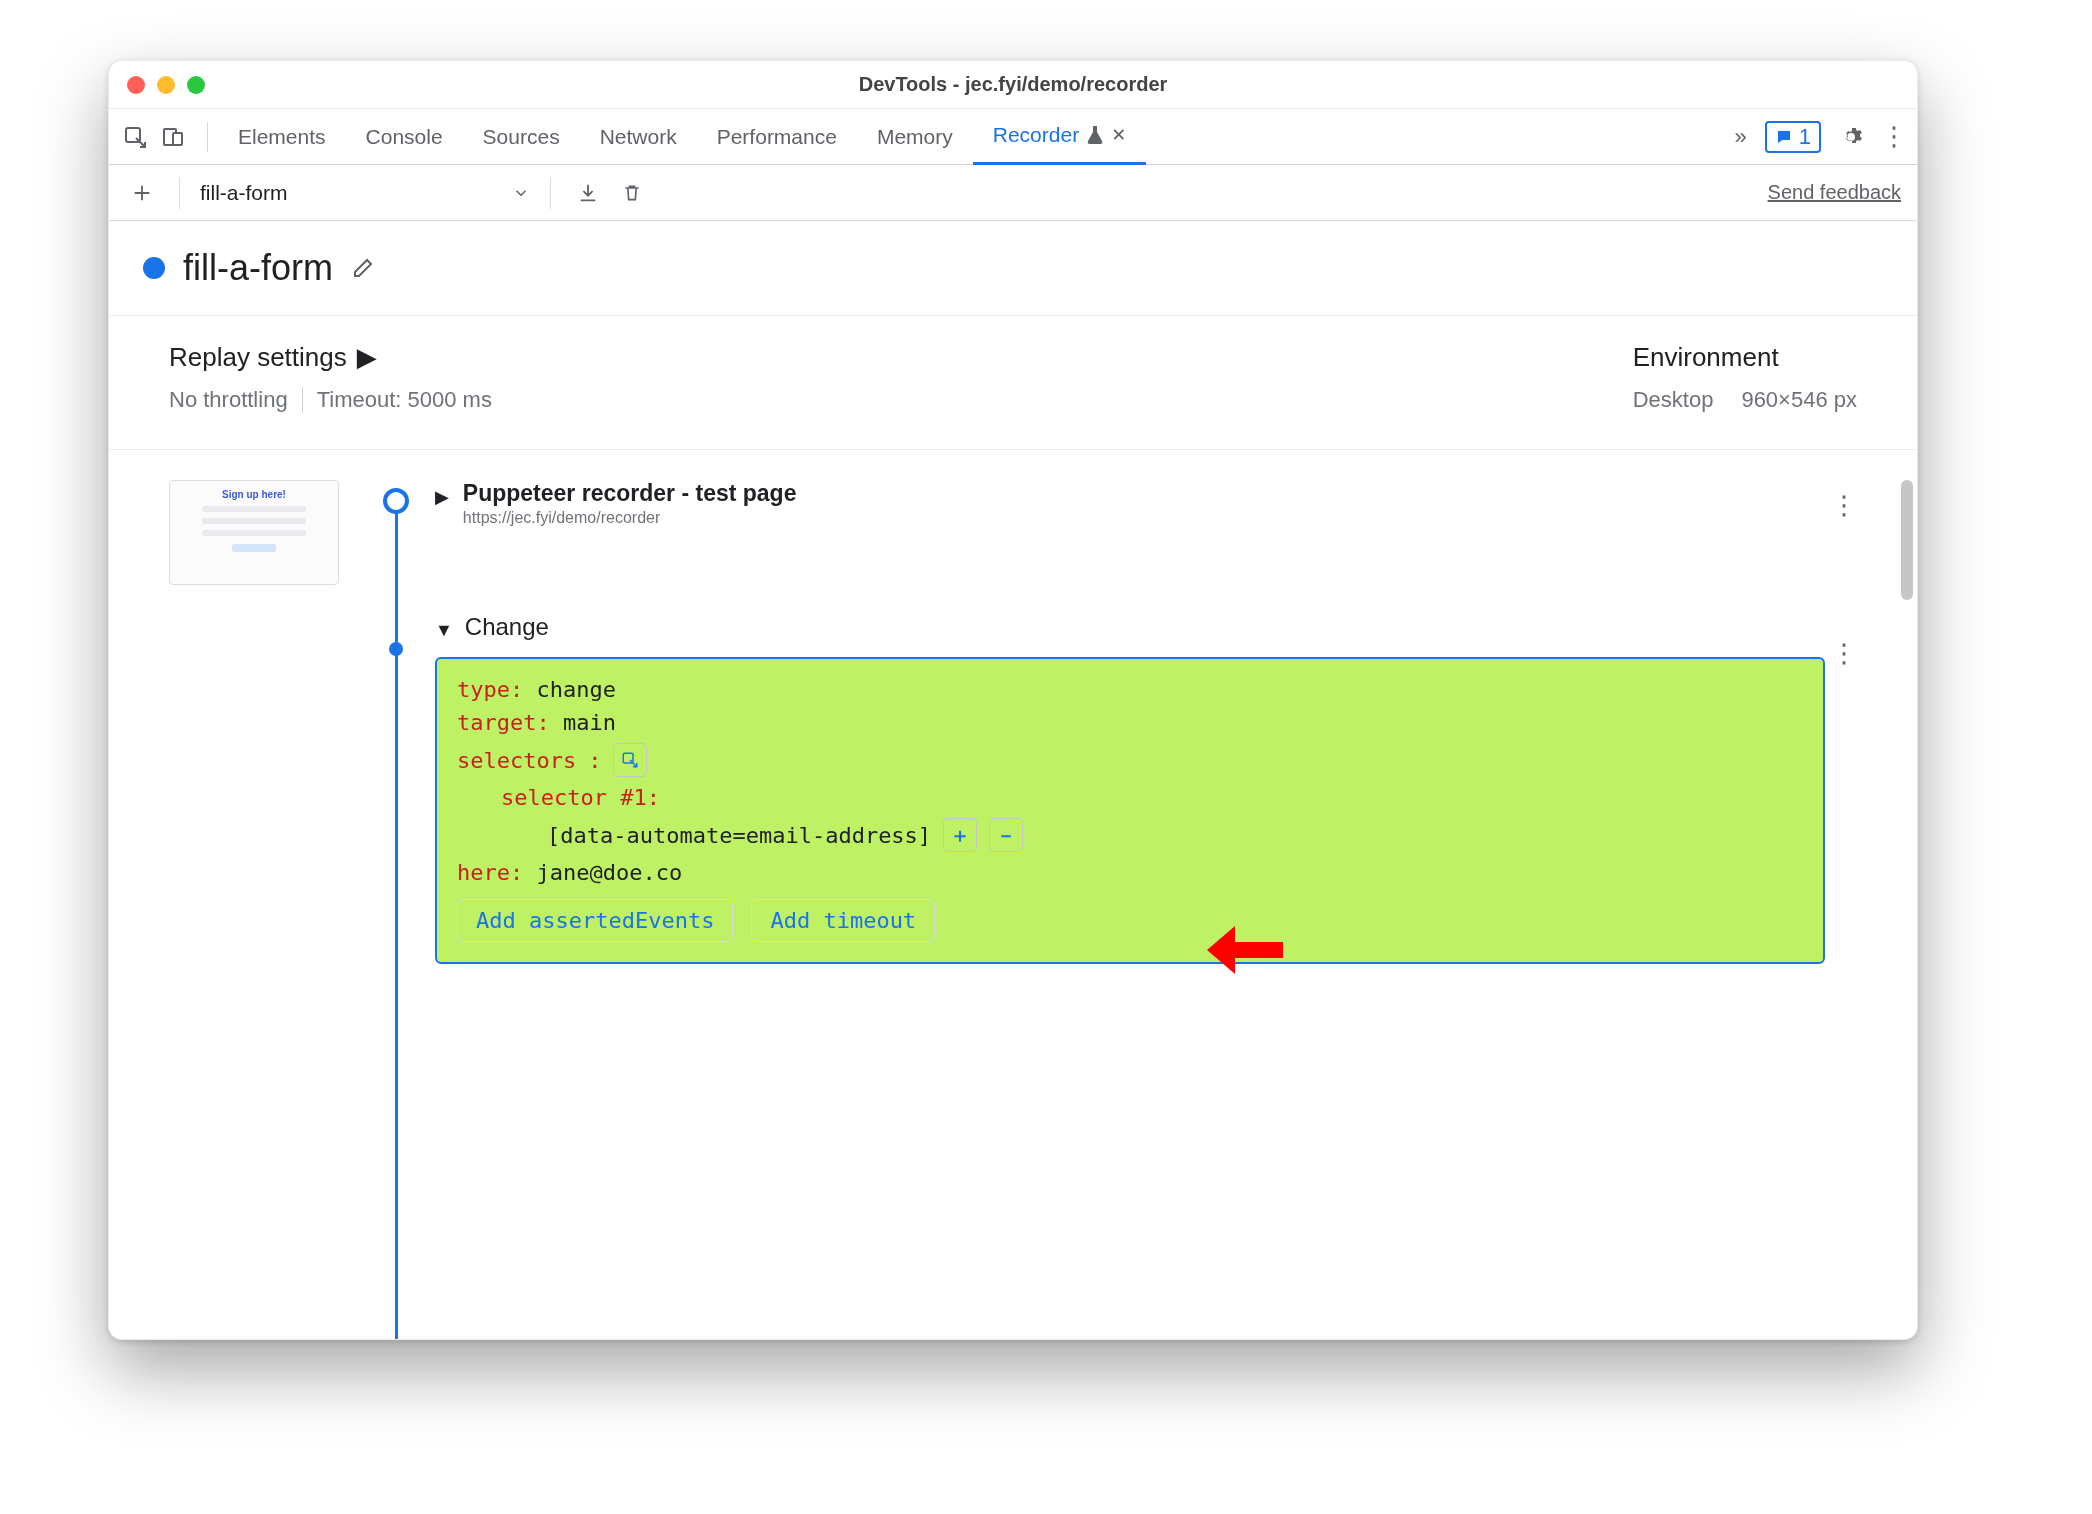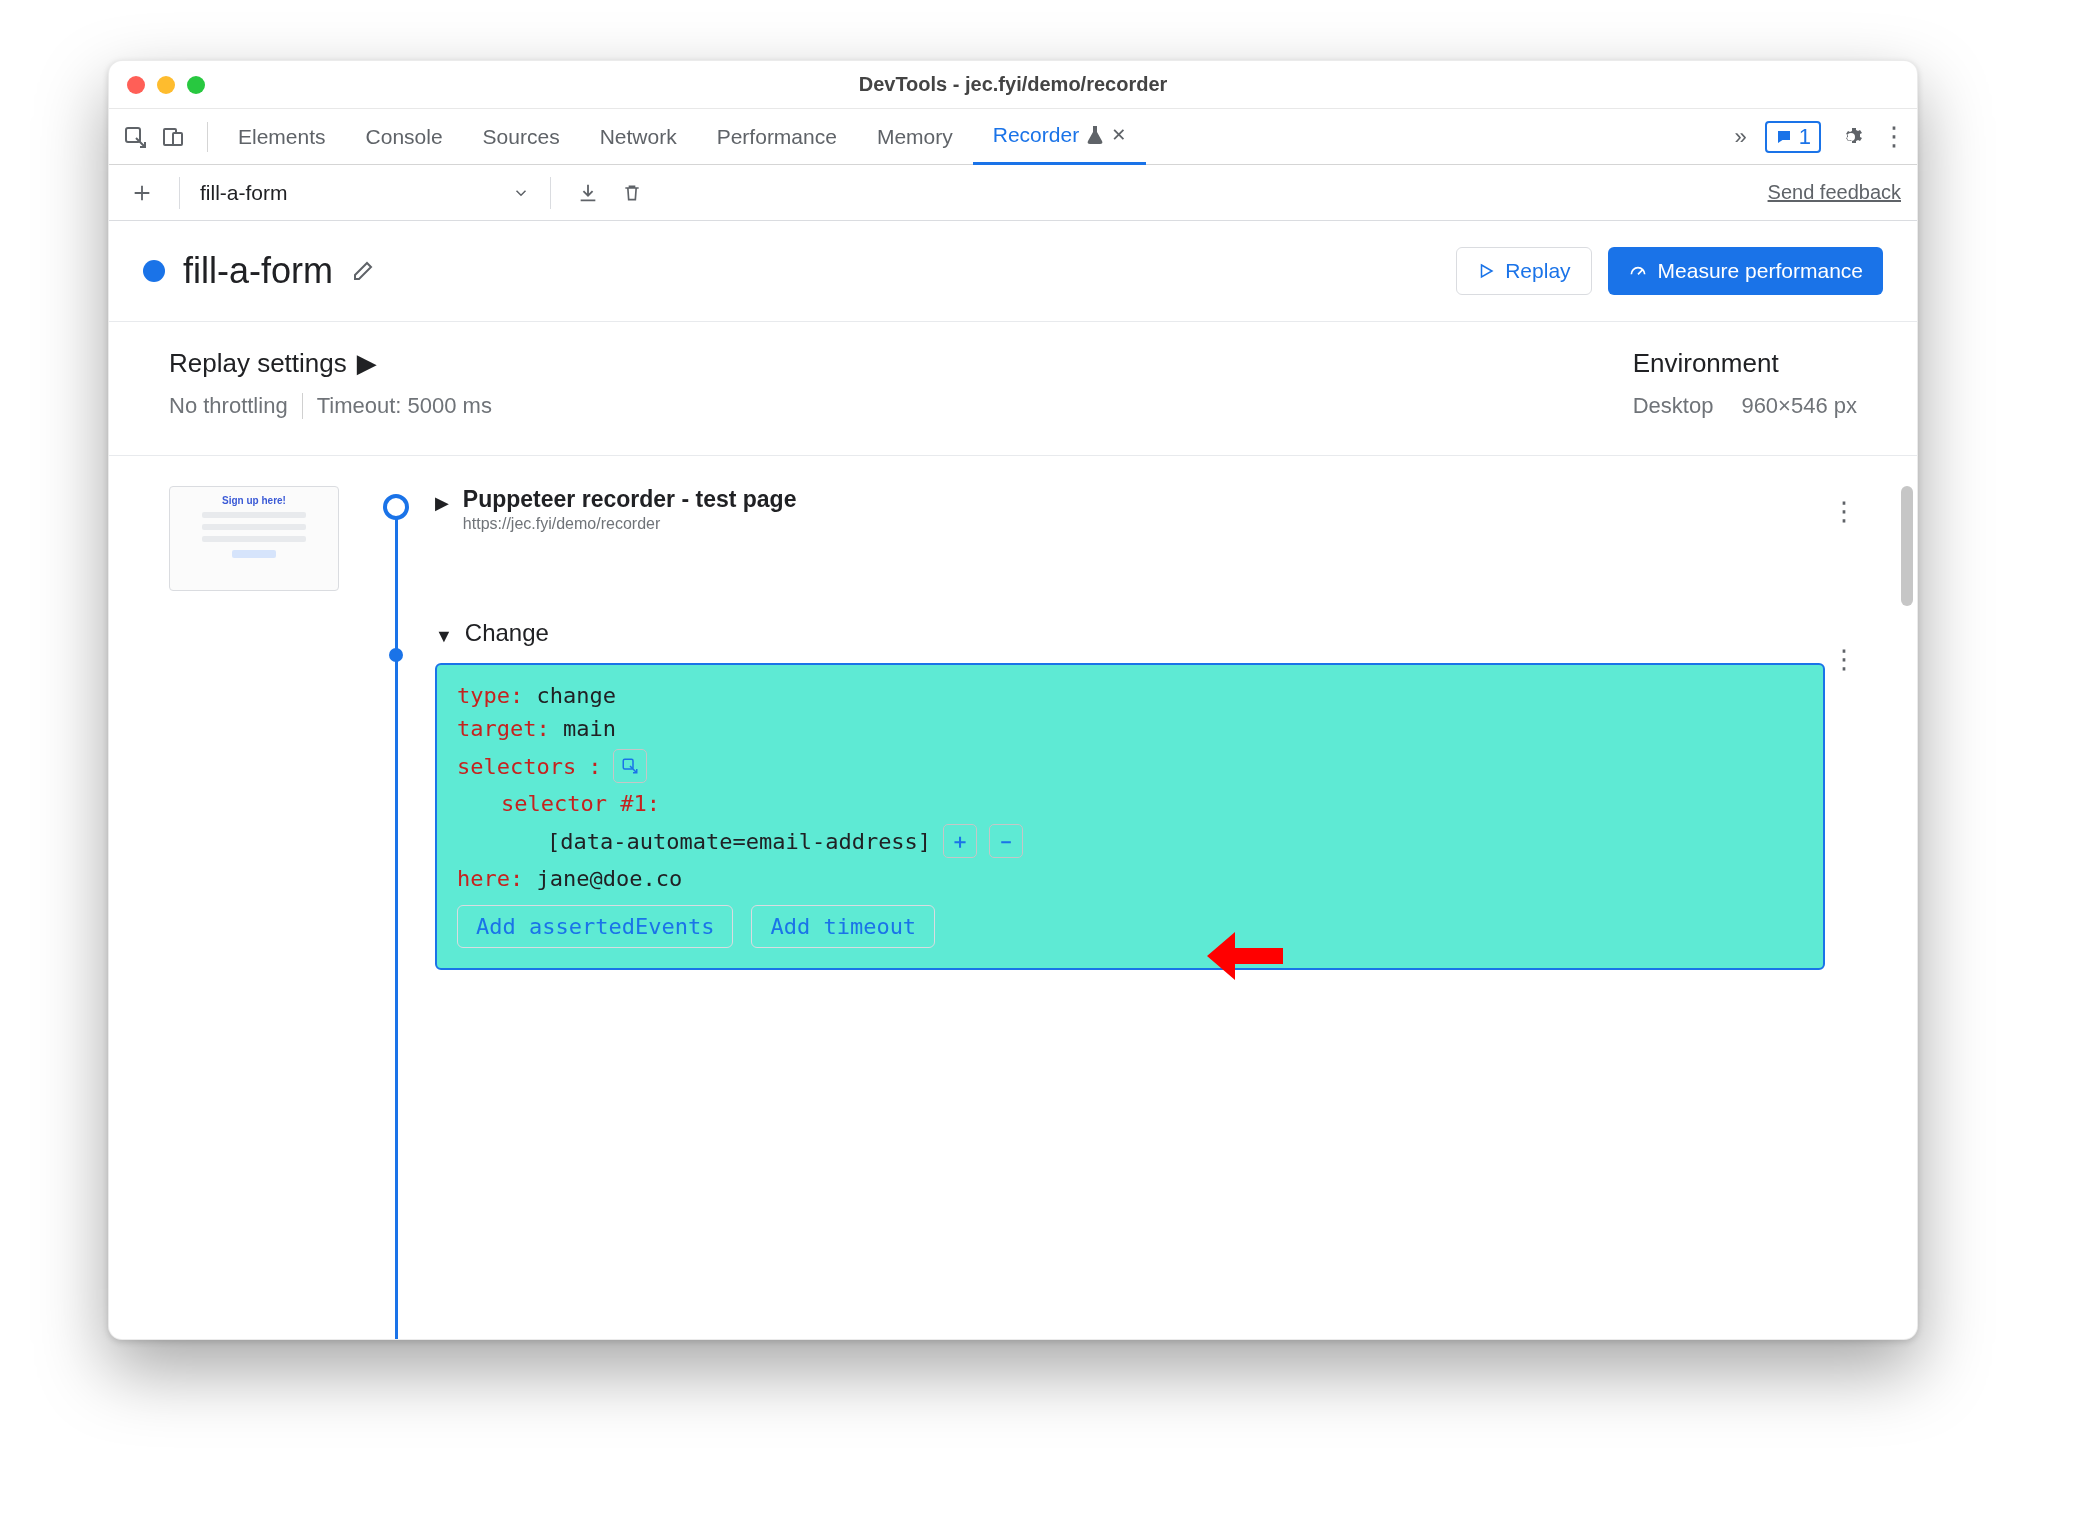--- a/index.html
+++ b/index.html
@@ -151,21 +151,21 @@
   .step2 { margin-top:86px; }
   .step2-head { margin-left:60px; display:flex; align-items:center; gap:12px;}
   .step2-title { font-size:24px;}
 
   .step-body {
     margin-left:60px; margin-top:16px;
     border:2px solid #1a73e8; border-radius:6px;
     padding:18px 20px 20px 20px;
     font-family: Menlo, Consolas, monospace;
     font-size:22px;
-    background:#5eead4;
+    background:#bef264;
     width: 1390px;
   }
   .kv { margin-bottom:8px; }
   .key { color:#c5221f;}
   .val { color:#202124;}
   .indent1 { margin-left:44px;}
   .indent2 { margin-left:90px;}
   .sel-line { display:flex; align-items:center; gap:12px;}
   .pick-box, .mini-btn {
     width:34px;height:34px;border:1px solid #c6c6c6;border-radius:5px;
@@ -300,34 +300,20 @@
 
   <div class="title-row">
     <div class="title-left">
       <div class="blue-dot"></div>
       <div class="rec-title">fill-a-form</div>
       <span class="edit-pencil">
         <svg width="24" height="24" viewBox="0 0 24 24" fill="none" stroke="#5f6368" stroke-width="2">
             <path d="M4 20h4L20 8l-4-4L4 16v4z"></path>
           </svg>
       </span>
-    </div>
-    <div class="title-right">
-      <div class="btn outline">
-        <svg width="18" height="18" viewBox="0 0 24 24" fill="none" stroke="#1a73e8" stroke-width="2">
-            <path d="M6 4l14 8L6 20V4z"></path>
-          </svg>
-        <span>Replay</span>
-      </div>
-      <div class="btn primary">
-        <svg width="20" height="20" viewBox="0 0 24 24" fill="none" stroke="#fff" stroke-width="2">
-            <path d="M4 16a8 8 0 1116 0M12 16l5-5"></path>
-          </svg>
-        <span>Measure performance</span>
-      </div>
     </div>
   </div>
 
   <div class="settings-row">
     <div class="sr-col">
       <h2>
         <span>Replay settings</span>
         <span>▶</span>
       </h2>
       <div class="meta-line">

